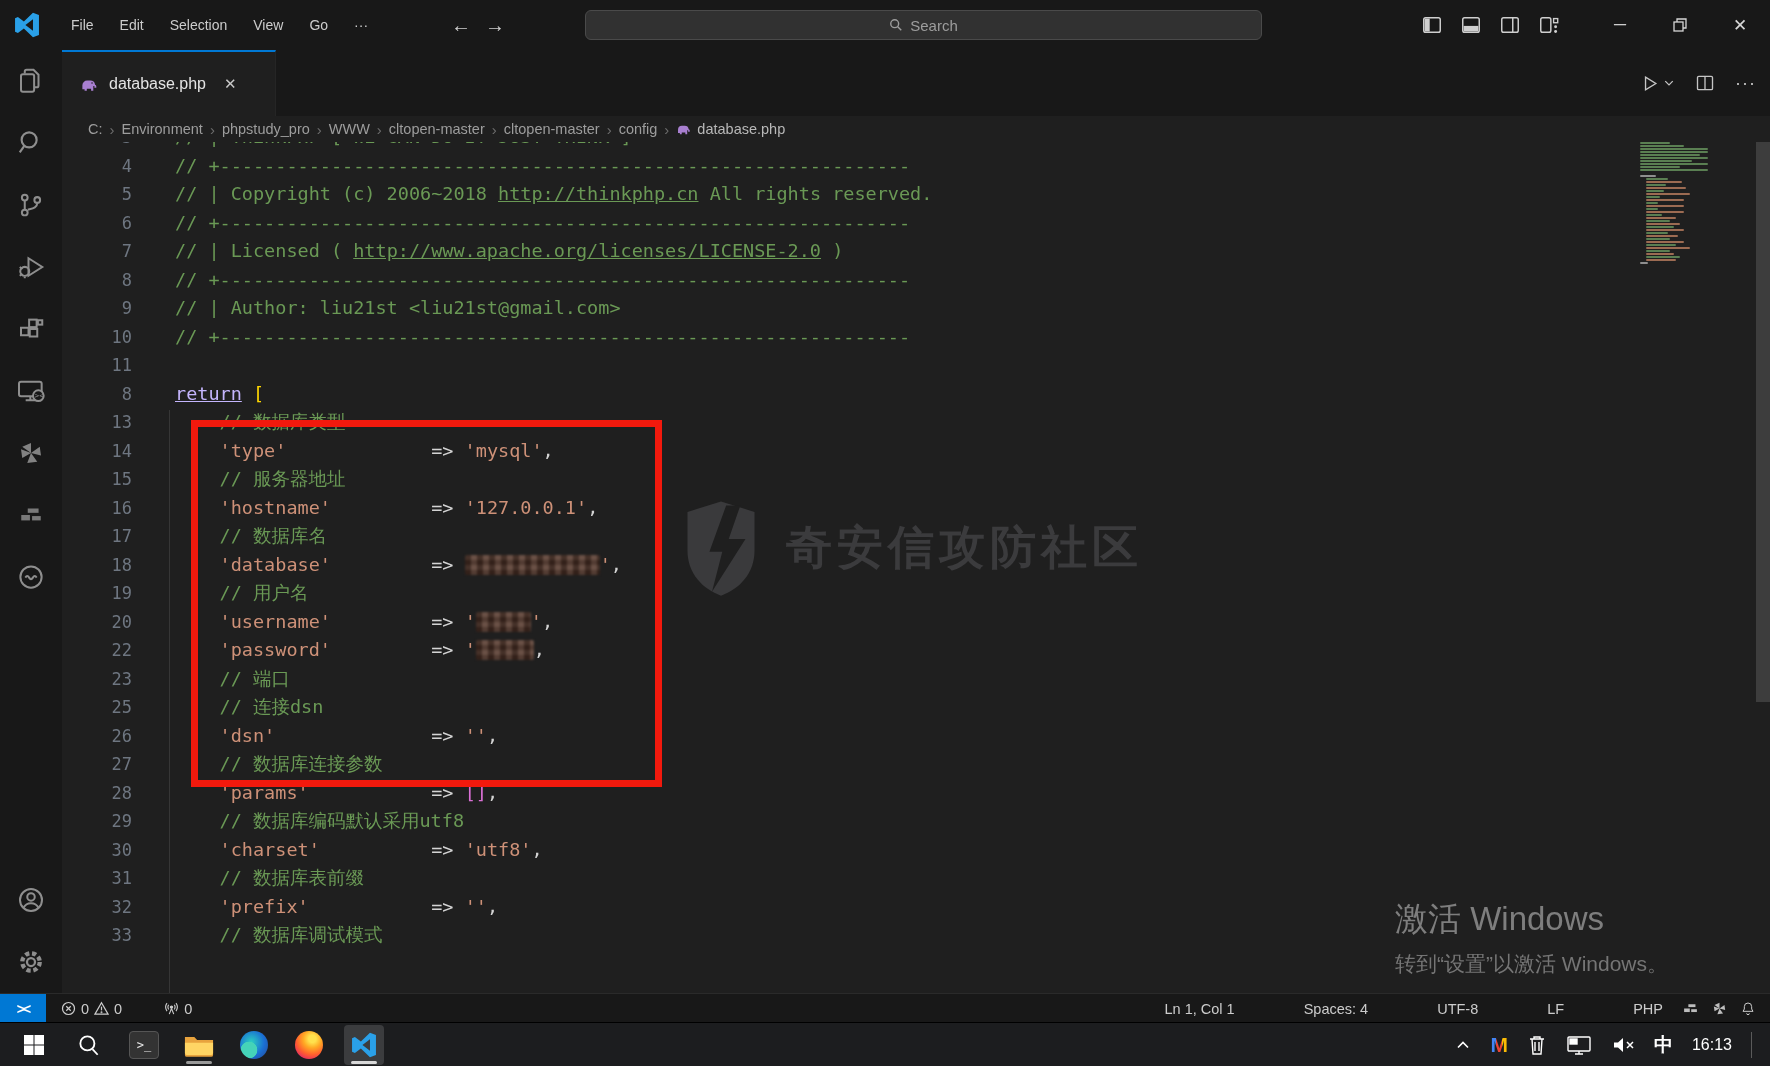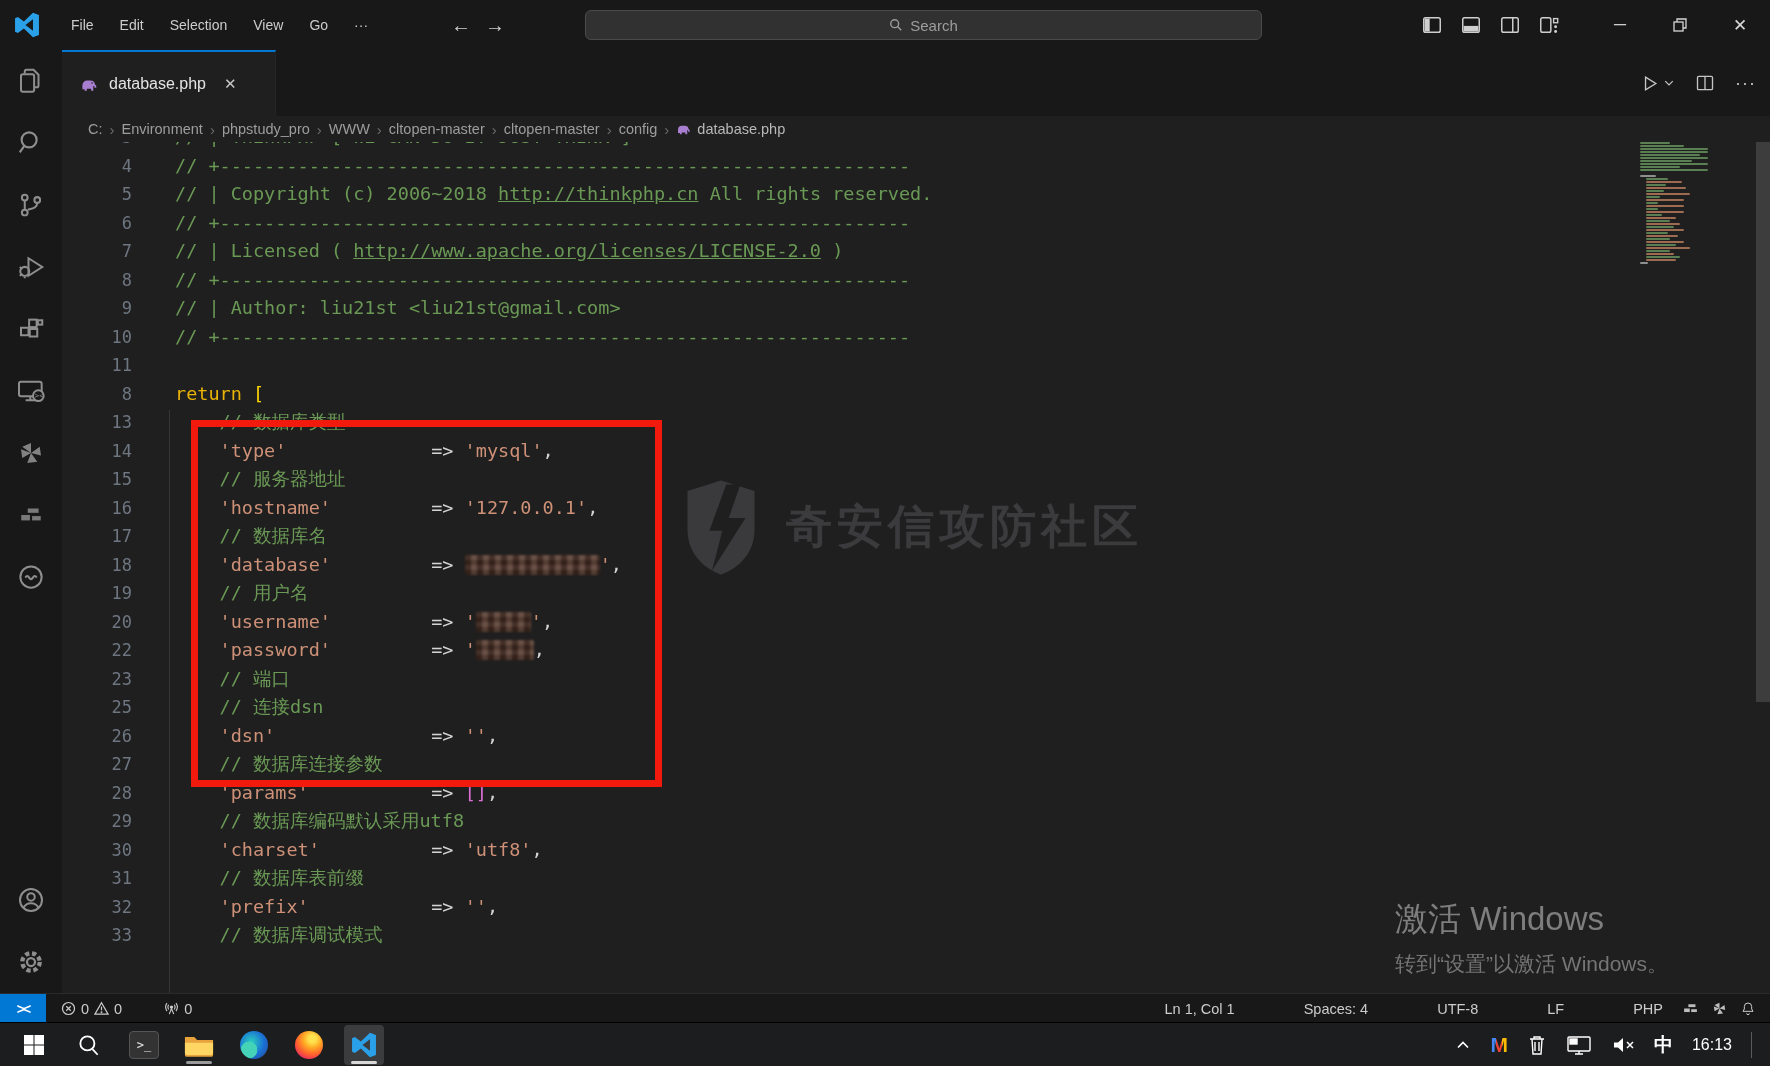--- a/index.html
+++ b/index.html
@@ -38,32 +38,32 @@
   
   .editor{position:relative;width:1708px;height:851px;overflow:hidden;background:#1f1f1f;}
   #code{position:absolute;left:0;top:0;right:0;z-index:1;}
   .cl{height:28.5px;line-height:28.5px;white-space:pre;font-family:"DejaVu Sans Mono",monospace;font-size:18.5px;}
   .cl:first-child{margin-top:-19px;}
   .ln{display:inline-block;width:70px;text-align:right;color:#6e7681;font-size:17px;}
   .lc{margin-left:43px;}
   .tok-cm{color:#6a9955;}
   .tok-lk{color:#6a9955;text-decoration:underline;}
   .tok-str{color:#ce9178;}
-  .tok-kw{color:#eab308;}
+  .tok-kw{color:#c4b5fd;text-decoration:underline;}
   .tok-b1{color:#ffd700;}
   .tok-b2{color:#da70d6;}
   .tok-op{color:#d4d4d4;}
   .blur{display:inline-block;height:20px;vertical-align:-4px;border-radius:2px;
         background:repeating-linear-gradient(90deg,rgba(0,0,0,.28) 0 6px,rgba(255,255,255,.07) 6px 12px),
                    repeating-linear-gradient(0deg,rgba(0,0,0,.18) 0 5px,rgba(255,255,255,.06) 5px 10px),#55382c;
         filter:blur(1.2px);}
   .indent-guide{position:absolute;left:107px;top:268px;width:1px;height:583px;background:#363636;z-index:0;}
   .redbox{position:absolute;left:129px;top:278px;width:471px;height:367px;border:7px solid #f2190d;
           box-sizing:border-box;z-index:5;}
-  .watermark{position:absolute;left:620px;top:336px;display:flex;align-items:center;gap:26px;z-index:2;}
+  .watermark{position:absolute;left:620px;top:357px;display:flex;align-items:center;gap:26px;z-index:2;}
   .wm-text{font-size:46px;font-weight:bold;color:#3b3b3d;letter-spacing:5px;white-space:nowrap;}
   .activate{position:absolute;left:1333px;top:755px;z-index:2;color:#7e7e7e;}
   .activate .l1{font-size:33px;}
   .activate .l2{font-size:21px;margin-top:8px;color:#757575;}
   .minimap{position:absolute;left:1576px;top:0;width:76px;z-index:4;}
   .mrow{height:2px;margin-bottom:1px;border-radius:1px;}
   .m-g{background:#5a7f52;} .m-o{background:#9c6b52;} .m-w{background:#8f8f8f;} .m-n{background:transparent;}
   .scrollbar{position:absolute;right:0;top:0;width:14px;height:560px;background:rgba(110,110,110,.38);z-index:4;}
   
   .statusbar{position:absolute;left:0;top:993px;width:1770px;height:29px;background:#181818;

